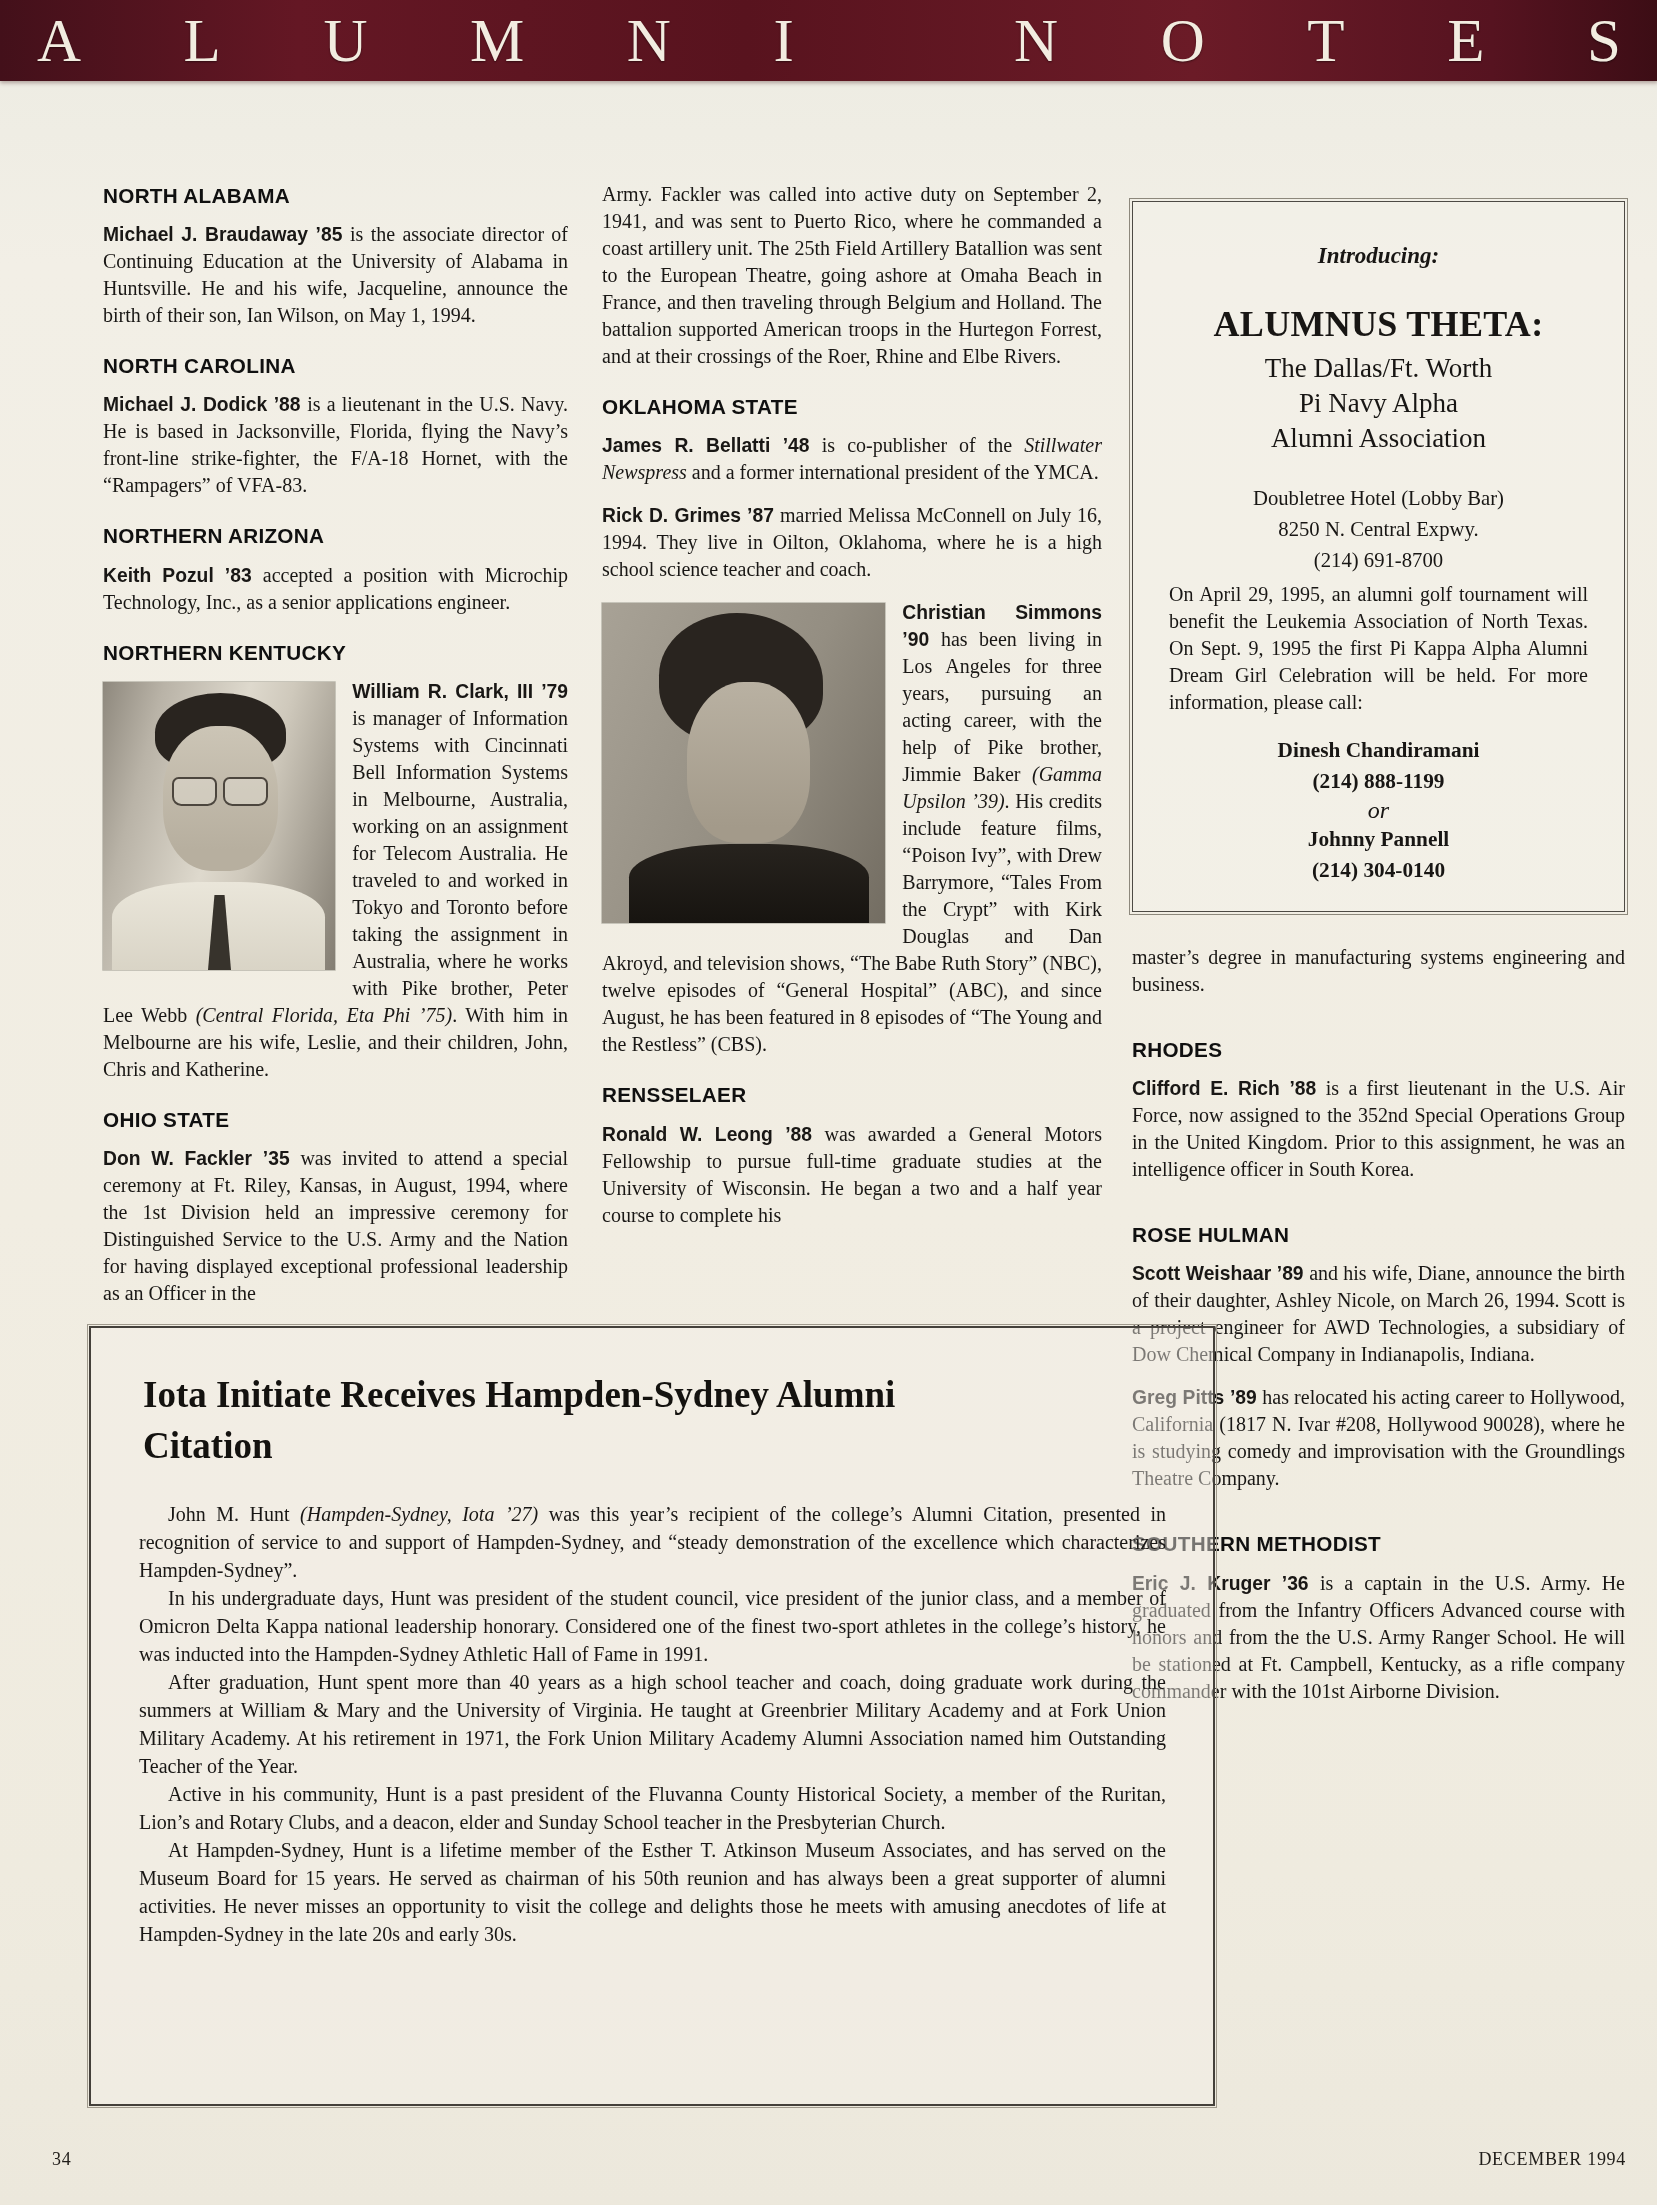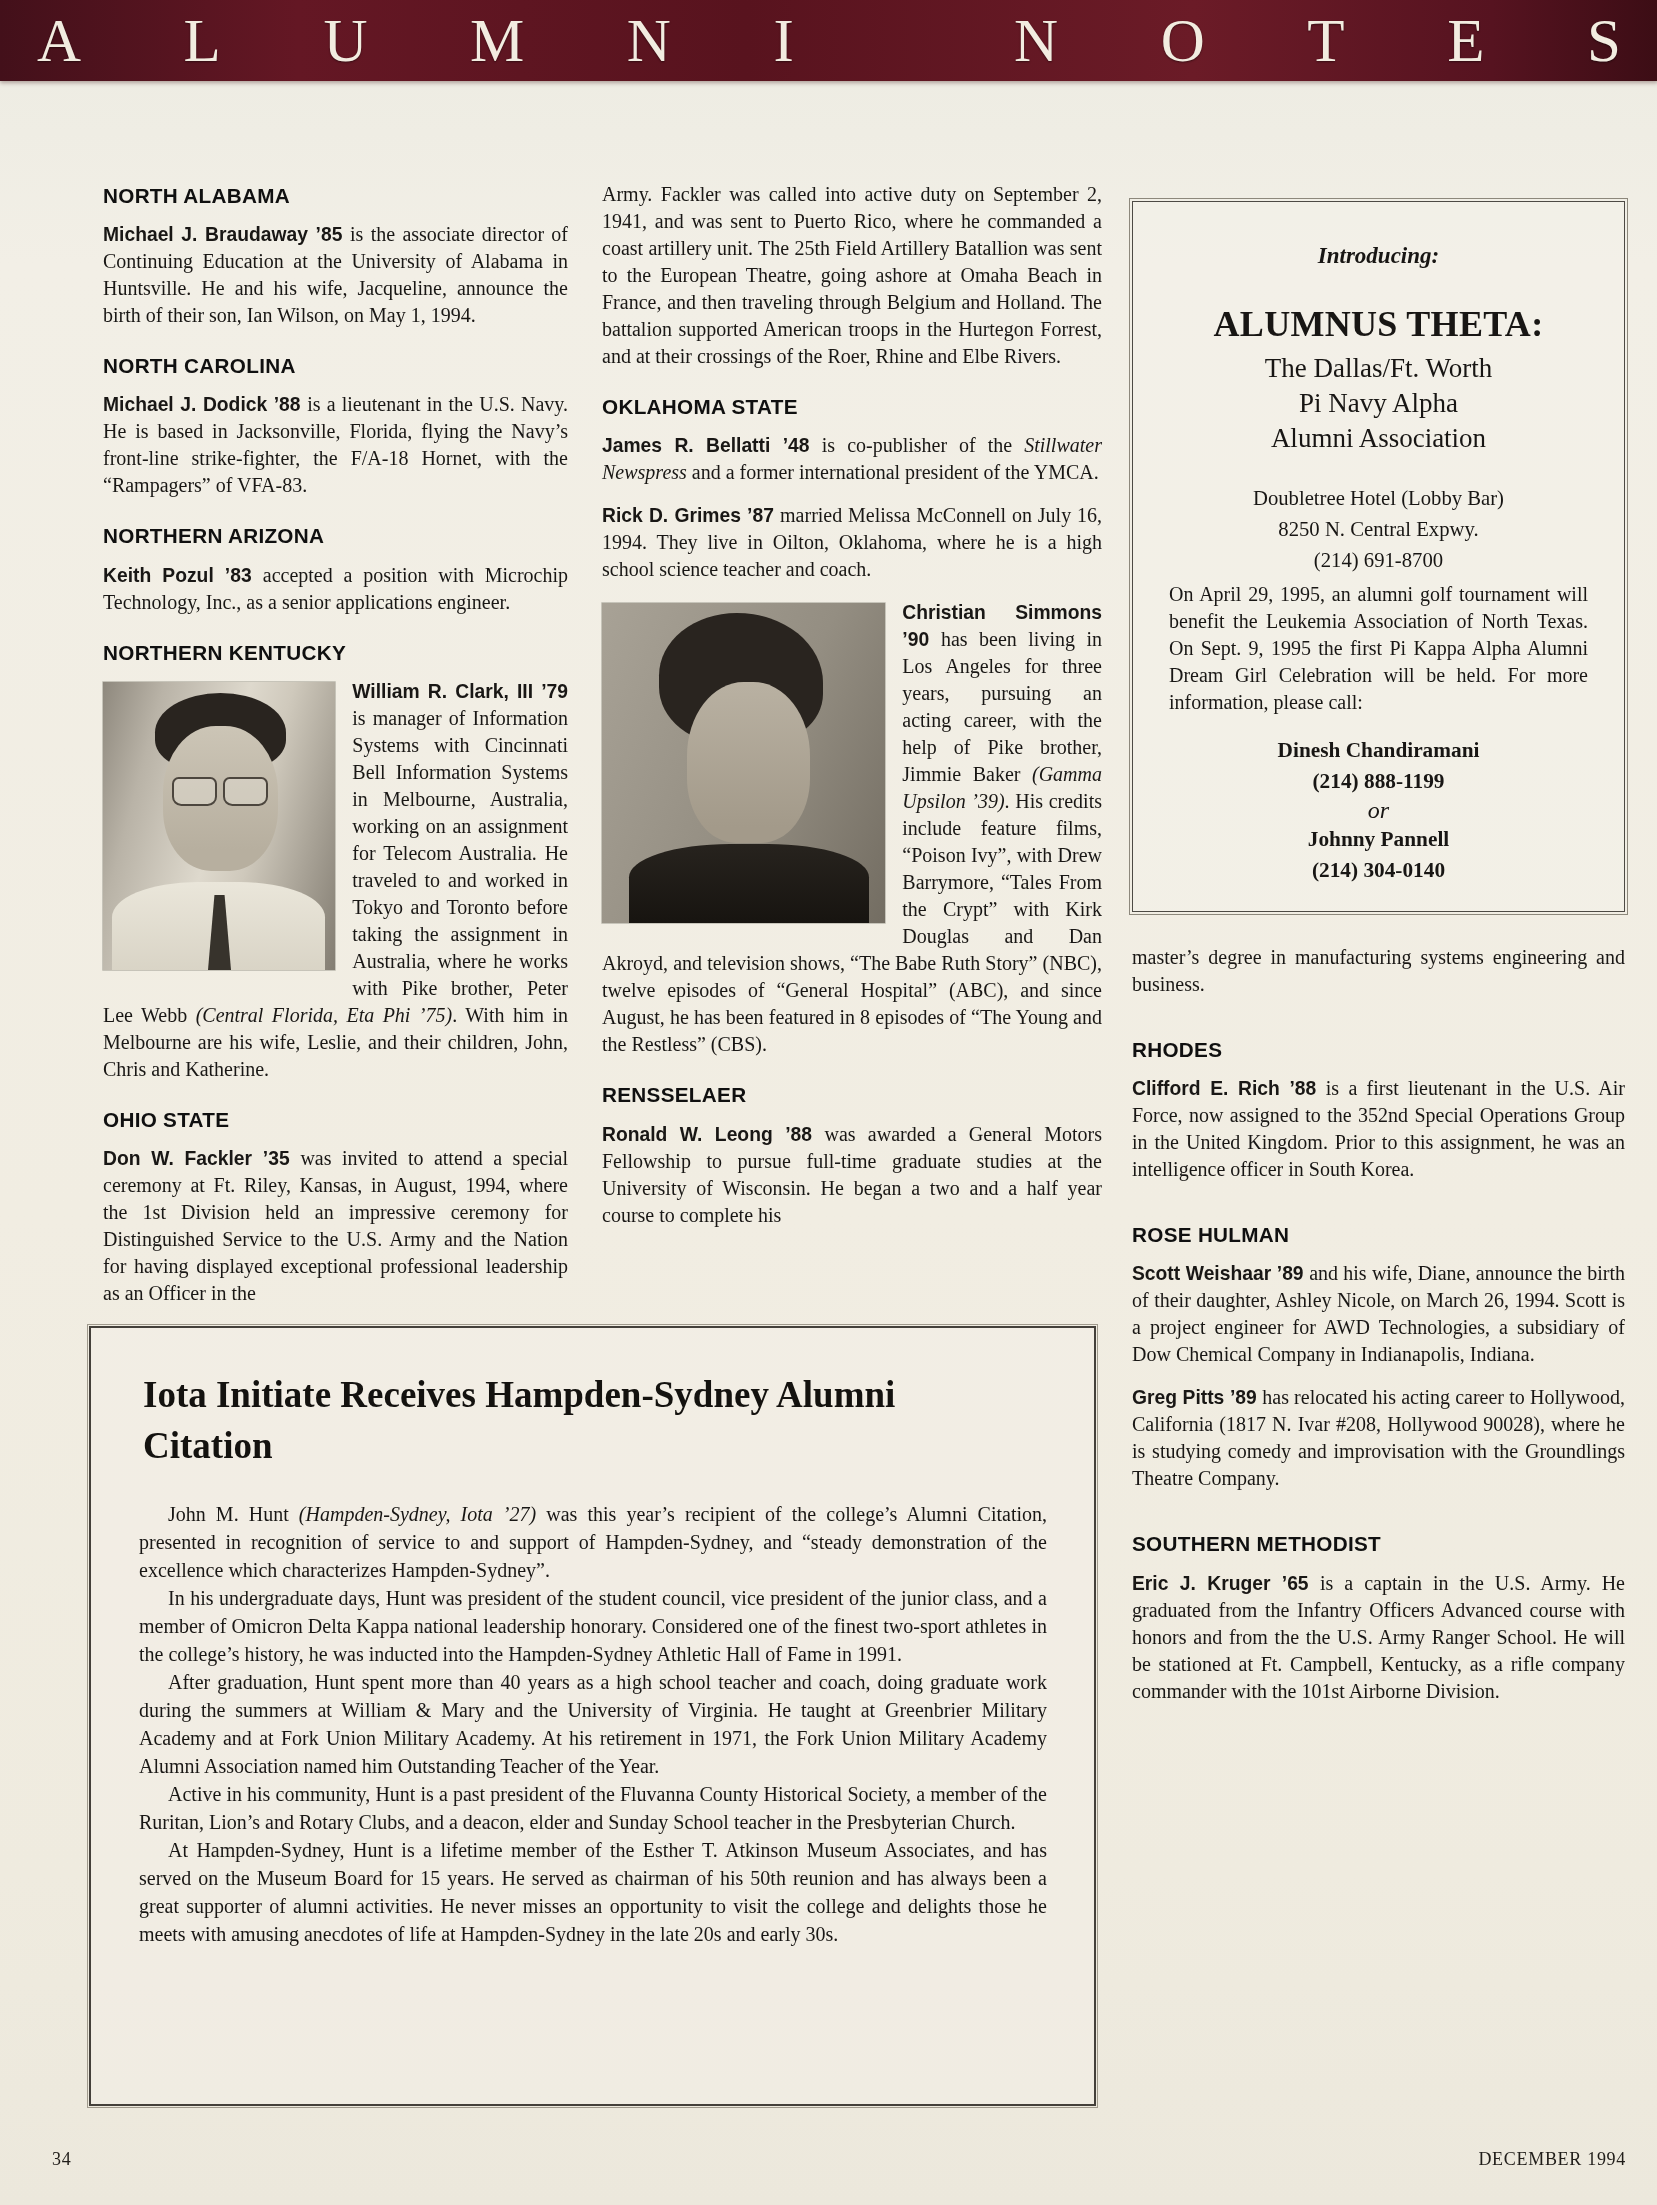--- a/index.html
+++ b/index.html
@@ -91,21 +91,21 @@
   .theta-sub{ text-align:center; font-weight:400; font-size:27px; line-height:35px; margin-bottom:27px; }
   .theta-box p.body{ margin-bottom:4px; }
   .center-lines{ text-align:center; font-size:20.7px; line-height:31px; margin:2.7px 0 5.3px; }
   .contacts{ text-align:center; margin-top:18.7px; }
   .c-name{ font-weight:700; font-size:21.3px; line-height:31px; }
   .c-or{ font-style:italic; font-size:24px; line-height:27px; }
   .cont-para{ margin-top:32px; }
 
   
   .feature-box{
-    position:absolute; left:89px; top:1326px; width:1007px; height:780px;
+    position:absolute; left:89px; top:1326px; width:1126px; height:780px;
     border:2px solid #44403a; outline:0.7px solid #a09a8d; outline-offset:1.3px;
     padding:41px 47px 20px 48px; background:rgba(243,240,232,.45);
   }
   .feature-title{
     font-family:"Liberation Serif", serif; font-weight:700;
     font-size:37px; line-height:51px; color:#14120f;
     margin:0 0 29px 4px; max-width:800px;
   }
   .feature-box p.fbody{
     font-size:20px; line-height:28px; text-align:justify; text-indent:29px; color:#191715;
@@ -235,21 +235,21 @@
     <h2 class="section-heading">ROSE HULMAN</h2>
     <div class="entry">
       <p class="body"><span class="seg-b">Scott Weishaar ’89 </span><span class="seg-r">and his wife, Diane, announce the birth of their daughter, Ashley Nicole, on March 26, 1994. Scott is a project engineer for AWD Technologies, a subsidiary of Dow Chemical Company in Indianapolis, Indiana.</span></p>
     </div>
     <div class="entry">
       <p class="body"><span class="seg-b">Greg Pitts ’89 </span><span class="seg-r">has relocated his acting career to Hollywood, California (1817 N. Ivar #208, Hollywood 90028), where he is studying comedy and improvisation with the Groundlings Theatre Company.</span></p>
     </div>
 
     <h2 class="section-heading">SOUTHERN METHODIST</h2>
     <div class="entry">
-      <p class="body"><span class="seg-b">Eric J. Kruger ’65 </span><span class="seg-r">is a captain in the U.S. Army. He graduated from the Infantry Officers Advanced course with honors and from the the U.S. Army Ranger School. He will be stationed at Ft. Campbell, Kentucky, as a rifle company commander with the 101st Airborne Division.</span></p>
+      <p class="body"><span class="seg-b">Eric J. Kruger ’36 </span><span class="seg-r">is a captain in the U.S. Army. He graduated from the Infantry Officers Advanced course with honors and from the the U.S. Army Ranger School. He will be stationed at Ft. Campbell, Kentucky, as a rifle company commander with the 101st Airborne Division.</span></p>
     </div>
   </section>
 
   <section class="feature-box">
     <h1 class="feature-title">Iota Initiate Receives Hampden-Sydney Alumni Citation</h1>
     <p class="fbody"><span class="seg-r">John M. Hunt </span><span class="seg-i">(Hampden-Sydney, Iota ’27) </span><span class="seg-r">was this year’s recipient of the college’s Alumni Citation, presented in recognition of service to and support of Hampden-Sydney, and “steady demonstration of the excellence which characterizes Hampden-Sydney”.</span></p>
     <p class="fbody"><span class="seg-r">In his undergraduate days, Hunt was president of the student council, vice president of the junior class, and a member of Omicron Delta Kappa national leadership honorary. Considered one of the finest two-sport athletes in the college’s history, he was inducted into the Hampden-Sydney Athletic Hall of Fame in 1991.</span></p>
     <p class="fbody"><span class="seg-r">After graduation, Hunt spent more than 40 years as a high school teacher and coach, doing graduate work during the summers at William &amp; Mary and the University of Virginia. He taught at Greenbrier Military Academy and at Fork Union Military Academy. At his retirement in 1971, the Fork Union Military Academy Alumni Association named him Outstanding Teacher of the Year.</span></p>
     <p class="fbody"><span class="seg-r">Active in his community, Hunt is a past president of the Fluvanna County Historical Society, a member of the Ruritan, Lion’s and Rotary Clubs, and a deacon, elder and Sunday School teacher in the Presbyterian Church.</span></p>
     <p class="fbody"><span class="seg-r">At Hampden-Sydney, Hunt is a lifetime member of the Esther T. Atkinson Museum Associates, and has served on the Museum Board for 15 years. He served as chairman of his 50th reunion and has always been a great supporter of alumni activities. He never misses an opportunity to visit the college and delights those he meets with amusing anecdotes of life at Hampden-Sydney in the late 20s and early 30s.</span></p>

